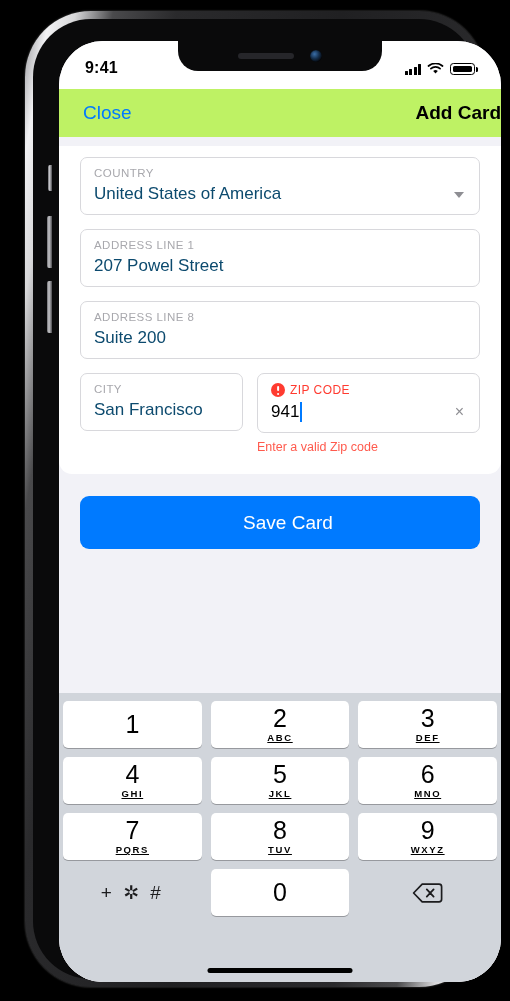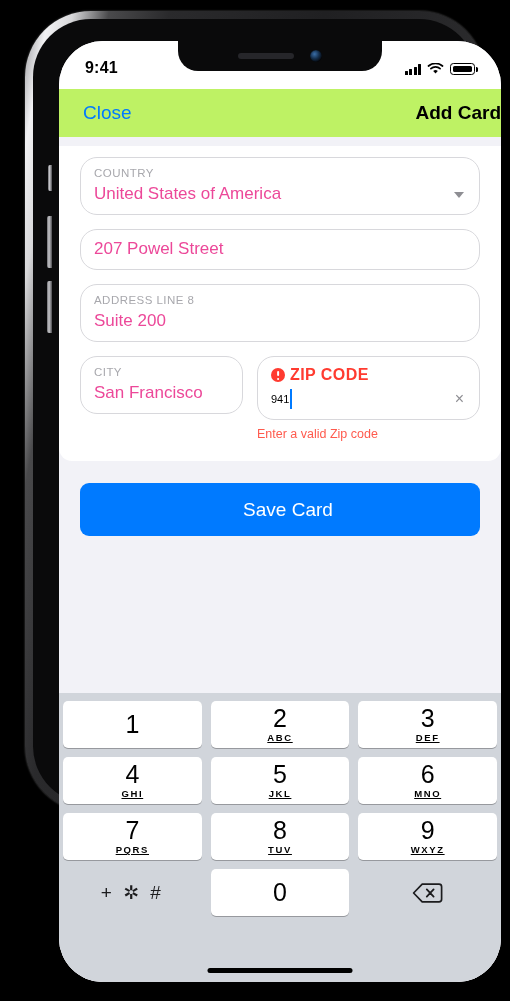--- a/index.html
+++ b/index.html
@@ -7,21 +7,21 @@
     width: 510px; height: 1001px;
     background: #000;
     font-family: "Liberation Sans", sans-serif;
     overflow: hidden;
   }
 
   
   #device-frame {
     position: absolute;
     left: 25px; top: 11px;
-    width: 460px; height: 801px;
+    width: 460px; height: 976px;
     border-radius: 66px;
     background: linear-gradient(100deg,
       #8e8e92 0%, #f2f2f4 4%, #d8d8da 8%,
       #4a4a4c 14%, #2a2a2c 24%, #202022 50%,
       #2a2a2c 76%, #4a4a4c 86%,
       #d8d8da 92%, #f4f4f6 96%, #86868a 100%);
     box-shadow: 0 0 2px rgba(255,255,255,.35);
   }
   #device-inner-bezel {
     position: absolute;
@@ -112,32 +112,32 @@
   }
   #form-card {
     margin: 9px 0 0 0;
     background: #fff;
     border-radius: 0 0 13px 13px;
     padding: 11px 21px 20px 21px;
   }
 
   .field {
     border: 1px solid #d8d8dc;
-    border-radius: 17px;
+    border-radius: 7px;
     background: #fff;
     padding: 9px 13px 10px 13px;
     position: relative;
     margin-bottom: 14px;
   }
   .field-label {
     font-size: 11.5px; color: #a8a8ad; letter-spacing: .45px;
     margin-bottom: 5px; display: block; white-space: nowrap;
   }
   .field-value {
-    font-size: 17px; color: #ec4899; display: block; white-space: nowrap;
+    font-size: 17px; color: #0c4a6e; display: block; white-space: nowrap;
   }
 
   
   #country-field { display: block; }
   #country-chevron {
     position: absolute; right: 15px; bottom: 16px;
     width: 0; height: 0;
     border-left: 5.5px solid transparent;
     border-right: 5.5px solid transparent;
     border-top: 6px solid #8e8e93;
@@ -161,24 +161,24 @@
     content: ''; position: absolute; left: 50%; top: 2.6px;
     transform: translateX(-50%);
     width: 1.8px; height: 5.4px; background: #fff; border-radius: 1px;
   }
   #zip-error-icon::before {
     content: ''; position: absolute; left: 50%; bottom: 2.3px;
     transform: translateX(-50%);
     width: 1.8px; height: 1.8px; background: #fff; border-radius: 50%;
   }
   #zip-label {
-    font-size: 16px; color: #ff3b30; font-weight: bold; letter-spacing: .45px;
+    font-size: 12px; color: #ff3b30; font-weight: normal; letter-spacing: .45px;
   }
   #zip-value-row { display: flex; align-items: center; }
-  #zip-value { font-size: 11px; color: #000; }
+  #zip-value { font-size: 17px; color: #000; }
   #zip-caret {
     width: 2px; height: 20px; background: #007aff;
     margin-left: 1px; display: inline-block;
   }
   #zip-clear-button {
     margin-left: auto; font-size: 16px; color: #8e8e93;
     background: none; border: none; cursor: pointer;
     line-height: 1; padding: 0 2px;
     font-family: "Liberation Sans", sans-serif;
   }
@@ -287,20 +287,21 @@
 
       <div id="form-card">
 
         <div class="field" id="country-field">
           <span class="field-label">COUNTRY</span>
           <span class="field-value">United States of America</span>
           <span id="country-chevron"></span>
         </div>
 
         <div class="field" id="address1-field">
+          <span class="field-label">ADDRESS LINE 1</span>
           <span class="field-value">207 Powel Street</span>
         </div>
 
         <div class="field" id="address2-field">
           <span class="field-label">ADDRESS LINE 8</span>
           <span class="field-value">Suite 200</span>
         </div>
 
         <div id="city-zip-row">
 

